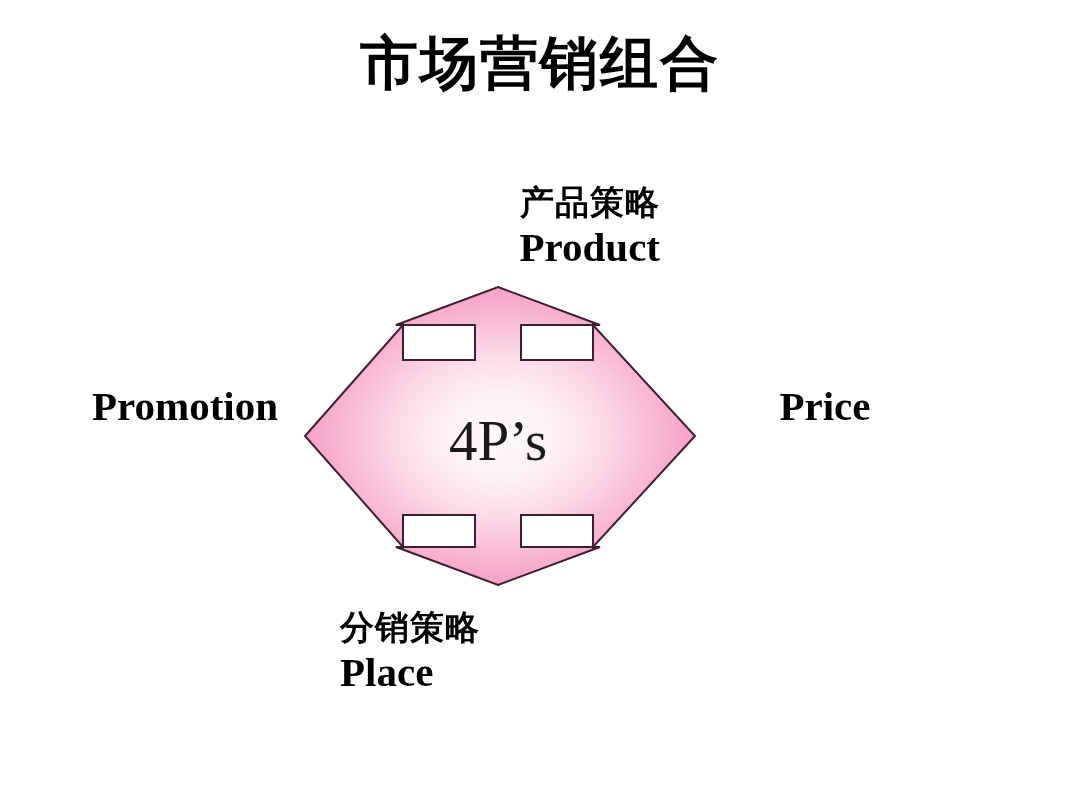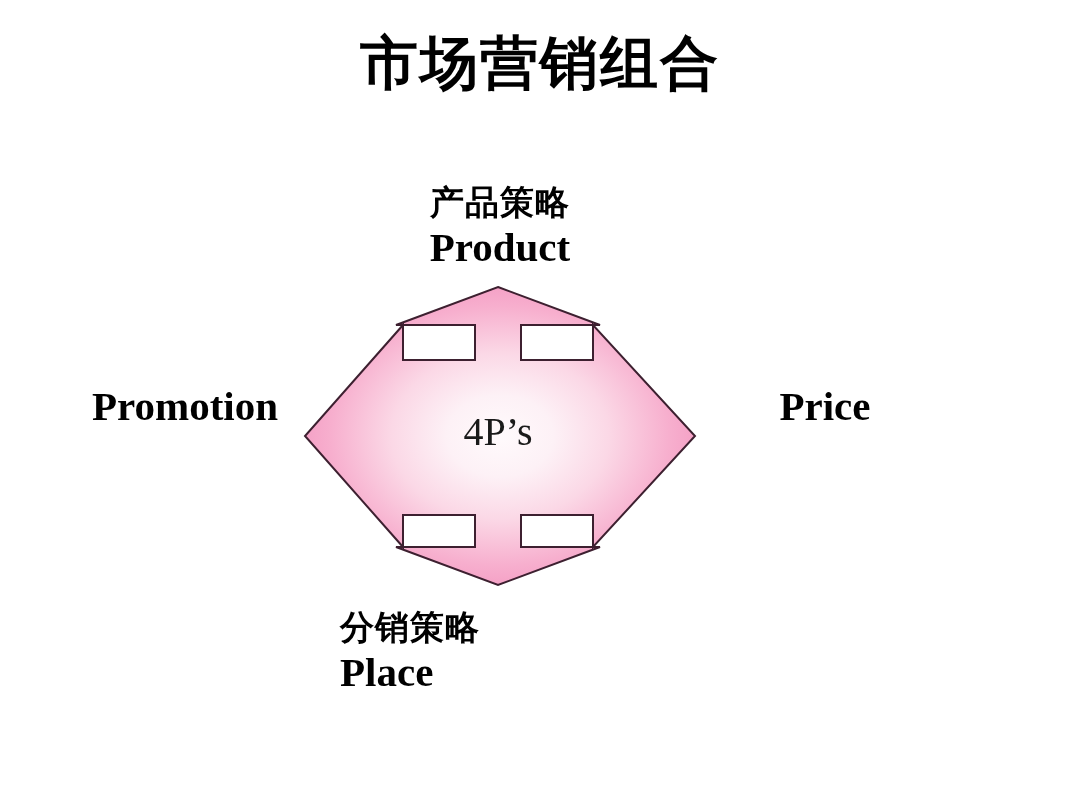--- a/index.html
+++ b/index.html
@@ -61,21 +61,21 @@
 
   
   .center-label {
     position: absolute;
     left: 403px;
     top: 412px;
     width: 190px;
     text-align: center;
     font-family: "Liberation Serif", "DejaVu Serif", serif;
     font-weight: normal;
-    font-size: 40px;
+    font-size: 57px;
     line-height: 1.0;
     color: #1a1a1a;
     white-space: nowrap;
   }
 
   
   .p-label {
     position: absolute;
     color: #000000;
     font-family: "Liberation Serif", "DejaVu Serif", serif;
@@ -91,21 +91,21 @@
   .p-label .en {
     display: block;
     font-size: 41px;
     letter-spacing: 0px;
   }
 
   #label-product {
     left: 340px;
     top: 183px;
     width: 320px;
-    text-align: center;
+    text-align: right;
   }
   #label-price {
     left: 700px;
     top: 382px;
     width: 250px;
     text-align: center;
   }
   #label-place {
     left: 340px;
     top: 608px;

